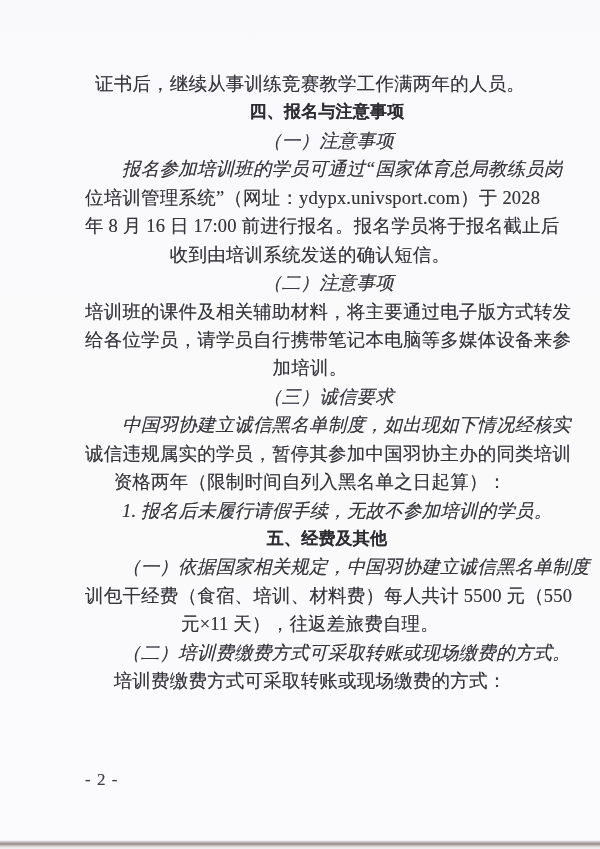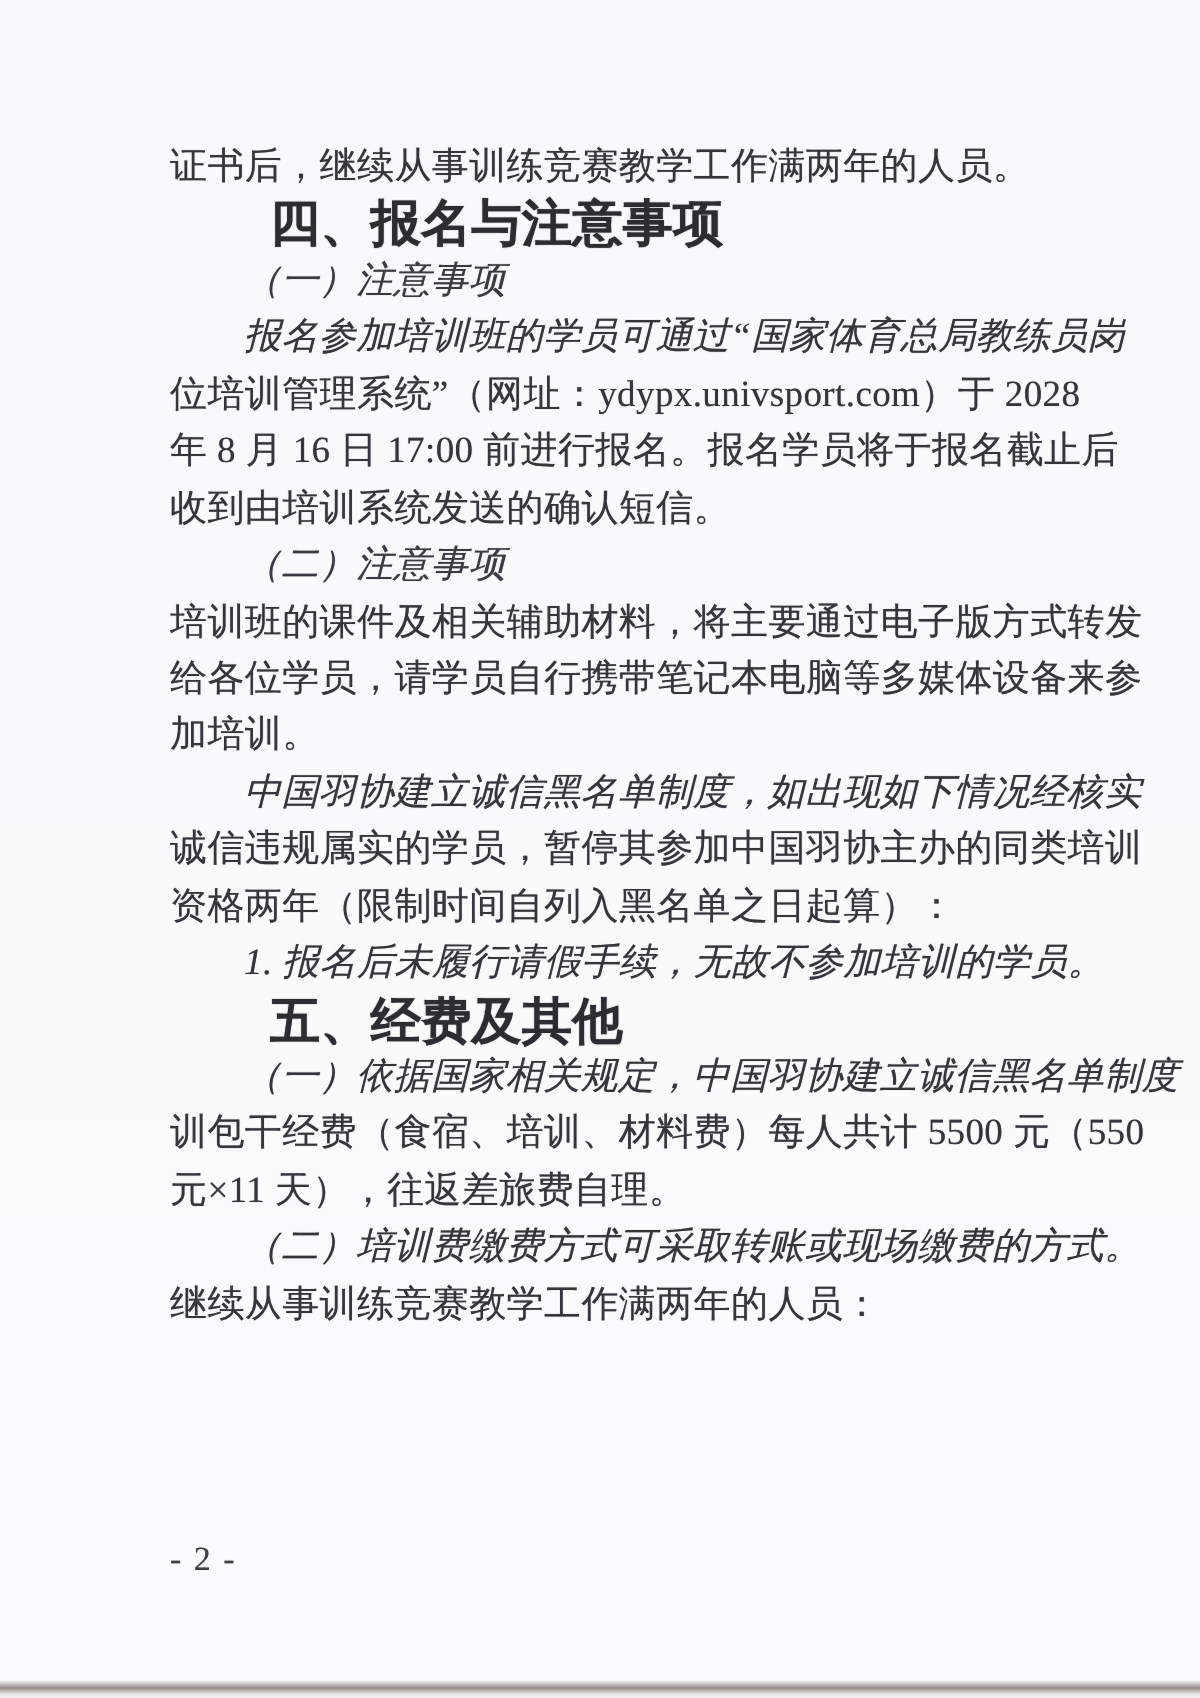--- a/index.html
+++ b/index.html
@@ -20,28 +20,28 @@
     left: 85px;
     top: 70px;
     width: 450px;
     color: #35353a;
     font-size: 18.5px;
     line-height: 28.45px;
     letter-spacing: 0.2px;
     text-shadow: 0 0 0.5px rgba(55,55,60,0.55);
     white-space: nowrap;
   }
-  .line { height: 28.45px; }
+  .line { height: 28.45px; text-align: center; }
   .line.body { text-indent: 0; }
   .line.body-indent { text-indent: 2em; font-style: italic; }
   .line.heading {
     text-indent: 2em;
     font-family: "Liberation Sans", sans-serif;
     font-weight: 700;
-    font-size: 25px;
+    font-size: 17px;
     color: #2c2c31;
     text-shadow: 0 0 0.6px rgba(44,44,49,0.7);
   }
   .line.subheading {
     text-indent: 2em;
     font-style: italic;
     color: #3a3a40;
   }
   .footer-page-number {
     position: absolute;
@@ -78,26 +78,27 @@
       <div class="line heading">四、报名与注意事项</div>
       <div class="line subheading">（一）注意事项</div>
       <div class="line body-indent">报名参加培训班的学员可通过“国家体育总局教练员岗</div>
       <div class="line body">位培训管理系统”（网址：ydypx.univsport.com）于 2028</div>
       <div class="line body">年 8 月 16 日 17:00 前进行报名。报名学员将于报名截止后</div>
       <div class="line body">收到由培训系统发送的确认短信。</div>
       <div class="line subheading">（二）注意事项</div>
       <div class="line body">培训班的课件及相关辅助材料，将主要通过电子版方式转发</div>
       <div class="line body">给各位学员，请学员自行携带笔记本电脑等多媒体设备来参</div>
       <div class="line body">加培训。</div>
+      <div class="line subheading">（三）诚信要求</div>
       <div class="line body-indent">中国羽协建立诚信黑名单制度，如出现如下情况经核实</div>
       <div class="line body">诚信违规属实的学员，暂停其参加中国羽协主办的同类培训</div>
       <div class="line body">资格两年（限制时间自列入黑名单之日起算）：</div>
       <div class="line body-indent">1. 报名后未履行请假手续，无故不参加培训的学员。</div>
       <div class="line heading">五、经费及其他</div>
       <div class="line body-indent">（一）依据国家相关规定，中国羽协建立诚信黑名单制度</div>
       <div class="line body">训包干经费（食宿、培训、材料费）每人共计 5500 元（550</div>
       <div class="line body">元×11 天），往返差旅费自理。</div>
       <div class="line body-indent">（二）培训费缴费方式可采取转账或现场缴费的方式。</div>
-      <div class="line body">继续从事训练竞赛教学工作满两年的人员：</div>
+      <div class="line body">培训费缴费方式可采取转账或现场缴费的方式：</div>
     </div>
   <div class="footer-page-number">- 2 -</div>
   <div class="scan-bottom-edge"></div>
 </div>
 
 </body></html>

